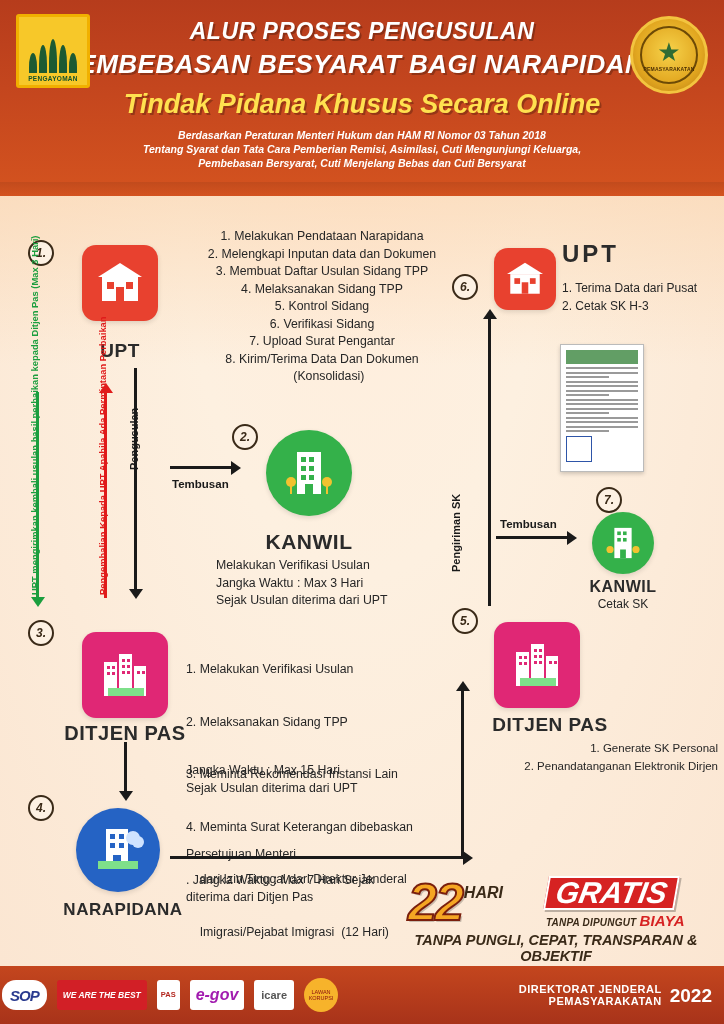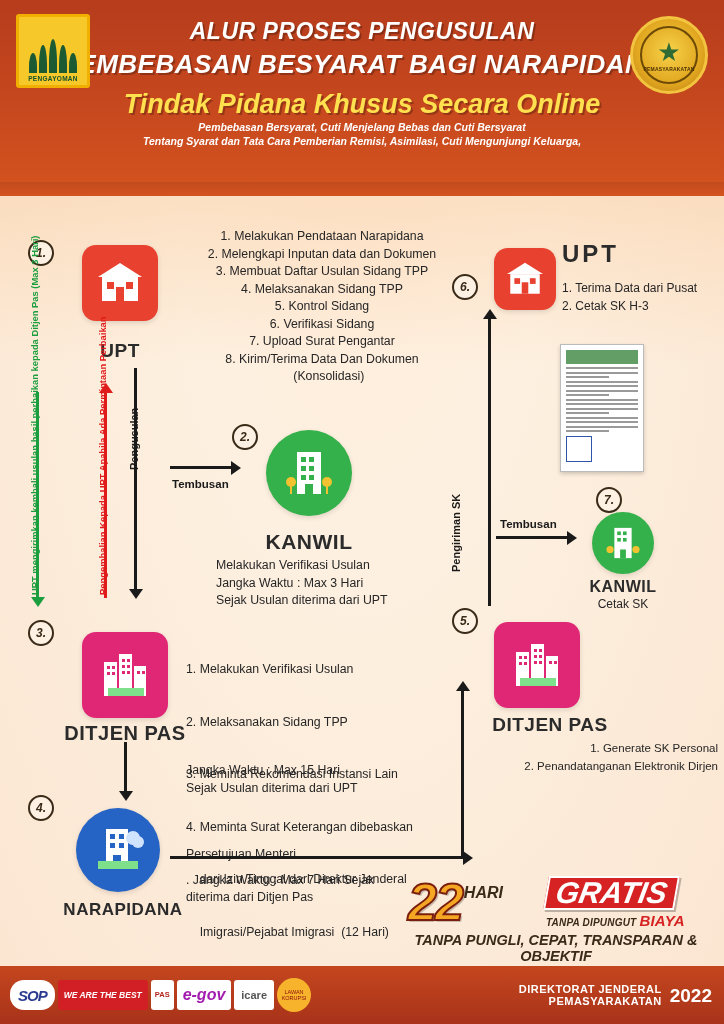--- a/index.html
+++ b/index.html
@@ -77,21 +77,21 @@
     content:""; position:absolute; inset:0;
     background:linear-gradient(180deg, rgba(250,210,170,.55) 0%, rgba(253,240,224,0) 22%);
   }
 
   
   .footer{
     position:absolute; bottom:0; left:0; width:724px; height:58px;
     background:linear-gradient(180deg,#c4461e,#a8331a);
     display:flex; align-items:center;
   }
-  .footer-logos{ display:flex; align-items:center; gap:3px; padding-left:10px; }
+  .footer-logos{ display:flex; align-items:center; gap:10px; padding-left:2px; }
   .f-logo{
     height:30px; display:flex; align-items:center; justify-content:center;
     border-radius:3px; font-weight:bold; font-size:11px; color:#fff;
   }
   .fl-sop{ background:#fff; color:#2a3b8f; padding:0 8px; border-radius:14px;
            font-size:15px; font-style:italic; letter-spacing:-1px; }
   .fl-best{ background:#d21f26; color:#fff; padding:0 6px; font-size:8.5px; font-style:italic;}
   .fl-pas{ background:#fff; color:#b3261e; padding:0 4px; font-size:7.5px; text-align:center; line-height:8px;}
   .fl-egov{ background:#fff; color:#a21caf; padding:0 6px; font-size:16px; font-style:italic; font-weight:bold;}
   .fl-icare{ background:#fff; color:#555; padding:0 7px; font-size:11px;}
@@ -205,22 +205,23 @@
     </div>
     <div class="logo-pas">
       <div class="ring">
         <div class="star">★</div>
         <div class="txt">PEMASYARAKATAN</div>
       </div>
     </div>
     <div class="h-title1">ALUR PROSES PENGUSULAN</div>
     <div class="h-title2">PEMBEBASAN BESYARAT BAGI NARAPIDANA</div>
     <div class="h-title3">Tindak Pidana Khusus Secara Online</div>
+    <div class="h-sub">Berdasarkan Peraturan Menteri Hukum dan HAM RI Nomor 03 Tahun 2018</div>
+    <div class="h-sub" style="margin-top:0">Tentang Syarat dan Tata Cara Pemberian Remisi, Asimilasi, Cuti Mengunjungi Keluarga,</div>
     <div class="h-sub" style="margin-top:0">Pembebasan Bersyarat, Cuti Menjelang Bebas dan Cuti Bersyarat</div>
-    <div class="h-sub" style="margin-top:0">Tentang Syarat dan Tata Cara Pemberian Remisi, Asimilasi, Cuti Mengunjungi Keluarga,</div>
   </div>
 
   <div class="body-bg"></div>
 
   <div class="circle-num" style="left:28px; top:240px;">1.</div>
   <div class="node icon-box" style="left:82px; top:245px; width:76px; height:76px; background:#e8412f;">
     <svg width="48" height="44" viewBox="0 0 48 44" aria-hidden="true">
       <polygon points="24,2 46,16 2,16" fill="#ffffff"></polygon>
       <rect x="6" y="16" width="36" height="24" fill="#ffffff"></rect>
       <rect x="11" y="21" width="7" height="7" fill="#e8412f"></rect>

